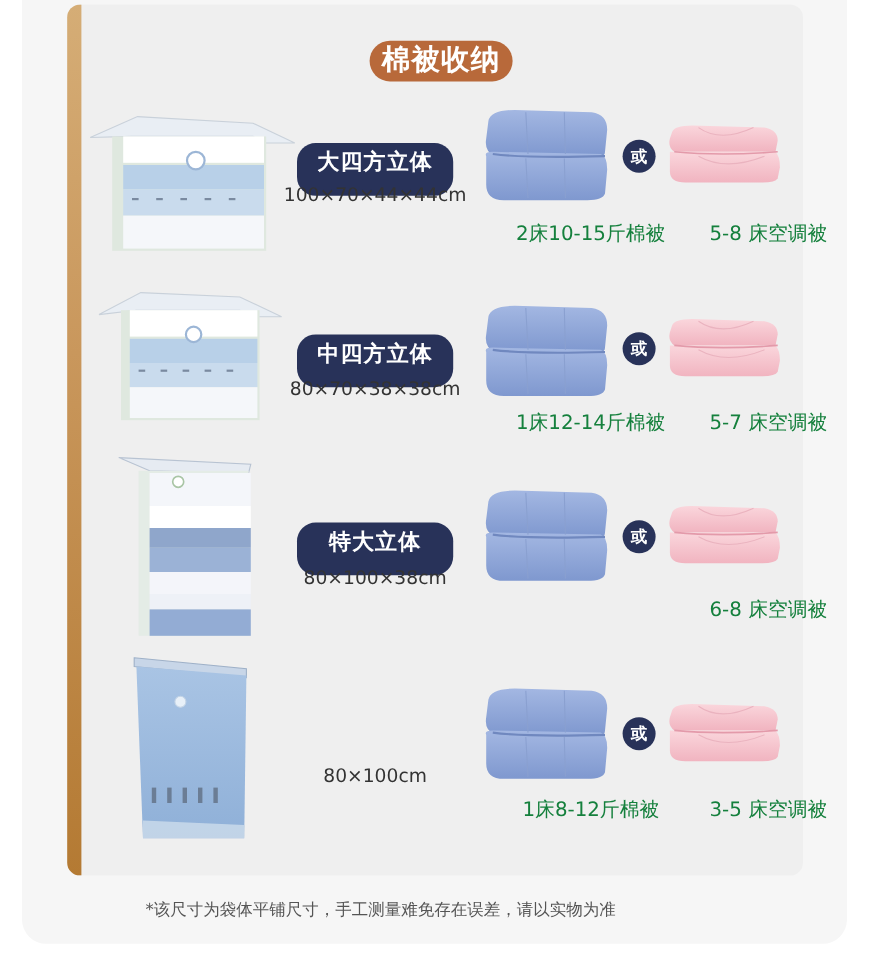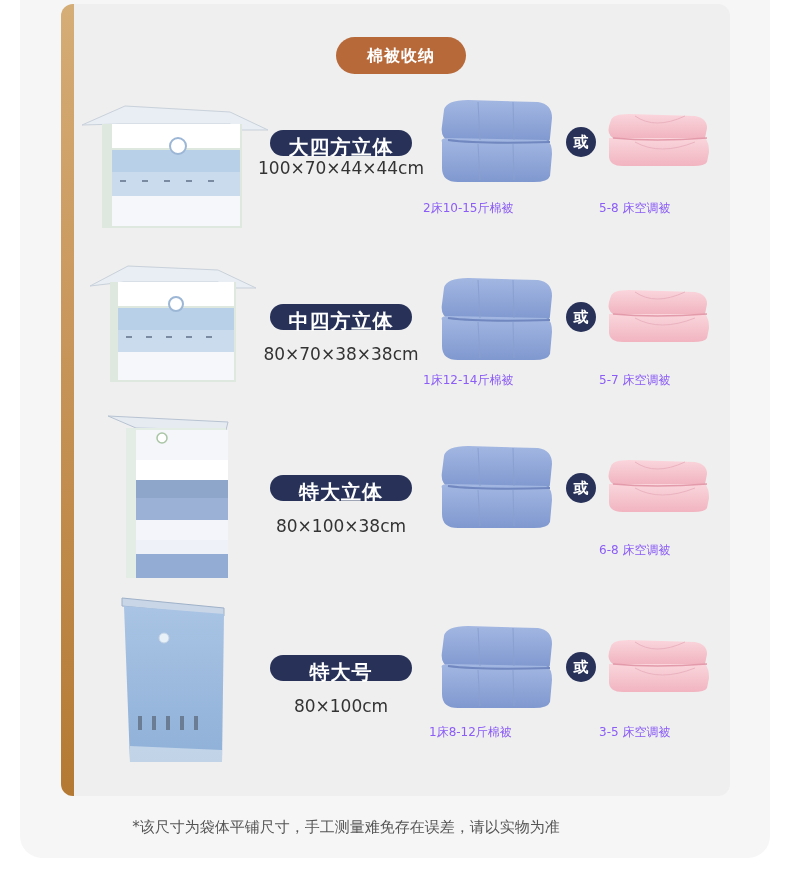--- a/index.html
+++ b/index.html
@@ -13,41 +13,41 @@
     position: absolute; left: 61px; top: 4px; width: 669px; height: 792px;
     background: #efefef; border-radius: 12px; overflow: hidden;
   }
   .gold-bar {
     position: absolute; left: 0; top: 0; width: 13px; height: 100%;
     background: linear-gradient(180deg, #d5ad76 0%, #c9975c 40%, #b47a33 100%);
   }
   .title-pill {
     position: absolute; left: 336px; top: 37px; width: 130px; height: 37px;
     background: #b8693a; border-radius: 19px; color: #fff;
-    font-weight: bold; font-size: 16px; line-height: 37px; text-align: center; letter-spacing: 1px;
+    font-weight: bold; font-size: 26px; line-height: 37px; text-align: center; letter-spacing: 1px;
   }
   .row { position: absolute; left: 0; width: 790px; height: 170px; }
   .bag { position: absolute; }
   .label-pill {
-    position: absolute; width: 142px; height: 26px; background: #283259;
+    position: absolute; width: 142px; height: 48px; background: #283259;
     color: #fff; border-radius: 17px; font-weight: bold; font-size: 20px;
     line-height: 34px; text-align: center; letter-spacing: 1px;
   }
   .dims {
     position: absolute; width: 180px; text-align: center; color: #333;
     font-size: 17px;
   }
   .quilt { position: absolute; }
   .or-badge {
     position: absolute; width: 30px; height: 30px; border-radius: 50%;
     background: #283259; color: #fff; font-size: 15px; font-weight: bold;
     line-height: 30px; text-align: center;
   }
   .cap {
-    position: absolute; color: #8b5cf6; font-size: 12px; white-space: nowrap;
+    position: absolute; color: #15803d; font-size: 18px; white-space: nowrap; margin-left: 46px;
   }
   .footnote {
     position: absolute; left: 0; width: 692px; top: 818px; text-align: center;
     color: #555; font-size: 15px;
   }
 </style>
 </head>
 <body>
 
 <div class="outer-card"></div>
@@ -86,21 +86,21 @@
     <circle cx="98" cy="46" r="8" fill="#fff" stroke="#9cb6d6" stroke-width="2"></circle>
     <g fill="#7a8aa0">
         <rect x="40" y="80" width="6" height="2"></rect>
         <rect x="62" y="80" width="6" height="2"></rect>
         <rect x="84" y="80" width="6" height="2"></rect>
         <rect x="106" y="80" width="6" height="2"></rect>
         <rect x="128" y="80" width="6" height="2"></rect>
       </g>
   </svg>
   <div class="label-pill" style="left:270px;top:40px;">大四方立体</div>
-  <div class="dims" style="left:251px;top:68px;">100×70×44×44cm</div>
+  <div class="dims" style="left:251px;top:78px;">100×70×44×44cm</div>
   <svg class="quilt" style="left:438px;top:8px;" width="116" height="86" viewBox="0 0 116 86">
     <path d="M6 12 Q8 2 30 2 L100 4 Q114 6 114 20 L112 40 Q112 44 108 44 L12 44 Q2 40 4 28 Z" fill="url(#blueQuilt)"></path>
     <path d="M4 44 Q2 40 10 40 L108 42 Q114 44 114 56 L112 78 Q110 84 96 84 L20 84 Q4 84 4 70 Z" fill="url(#blueQuilt)"></path>
     <path d="M10 42 Q40 46 112 44" stroke="#7088bf" stroke-width="2" fill="none"></path>
     <path d="M40 4 L42 42 M75 4 L76 42 M40 46 L42 82 M75 46 L76 82" stroke="#8aa0d0" stroke-width="1" fill="none"></path>
   </svg>
   <div class="or-badge" style="left:566px;top:37px;">或</div>
   <svg class="quilt" style="left:605px;top:22px;" width="106" height="56" viewBox="0 0 106 56">
     <path d="M6 8 Q8 2 24 2 L90 4 Q102 6 102 16 L100 26 L8 26 Q2 22 4 14 Z" fill="url(#pinkQuilt)"></path>
     <path d="M4 26 L100 26 Q104 30 104 40 L102 50 Q100 54 88 54 L18 54 Q4 54 4 44 Z" fill="url(#pinkQuilt)"></path>
@@ -185,21 +185,20 @@
     <path d="M10 150 L102 154 L102 166 L10 166 Z" fill="#d6e2ee" opacity="0.7"></path>
     <circle cx="44" cy="42" r="5" fill="#e8f0f8" stroke="#c4d4e6"></circle>
     <g fill="#6b7d95">
         <rect x="18" y="120" width="4" height="14"></rect>
         <rect x="32" y="120" width="4" height="14"></rect>
         <rect x="46" y="120" width="4" height="14"></rect>
         <rect x="60" y="120" width="4" height="14"></rect>
         <rect x="74" y="120" width="4" height="14"></rect>
       </g>
   </svg>
-  <div class="label-pill" style="left:270px;top:63px;">特大号</div>
   <div class="dims" style="left:251px;top:104px;">80×100cm</div>
   <svg class="quilt" style="left:438px;top:32px;" width="116" height="86" viewBox="0 0 116 86">
     <path d="M6 12 Q8 2 30 2 L100 4 Q114 6 114 20 L112 40 Q112 44 108 44 L12 44 Q2 40 4 28 Z" fill="url(#blueQuilt)"></path>
     <path d="M4 44 Q2 40 10 40 L108 42 Q114 44 114 56 L112 78 Q110 84 96 84 L20 84 Q4 84 4 70 Z" fill="url(#blueQuilt)"></path>
     <path d="M10 42 Q40 46 112 44" stroke="#7088bf" stroke-width="2" fill="none"></path>
     <path d="M40 4 L42 42 M75 4 L76 42 M40 46 L42 82 M75 46 L76 82" stroke="#8aa0d0" stroke-width="1" fill="none"></path>
   </svg>
   <div class="or-badge" style="left:566px;top:60px;">或</div>
   <svg class="quilt" style="left:605px;top:46px;" width="106" height="56" viewBox="0 0 106 56">
     <path d="M6 8 Q8 2 24 2 L90 4 Q102 6 102 16 L100 26 L8 26 Q2 22 4 14 Z" fill="url(#pinkQuilt)"></path>

